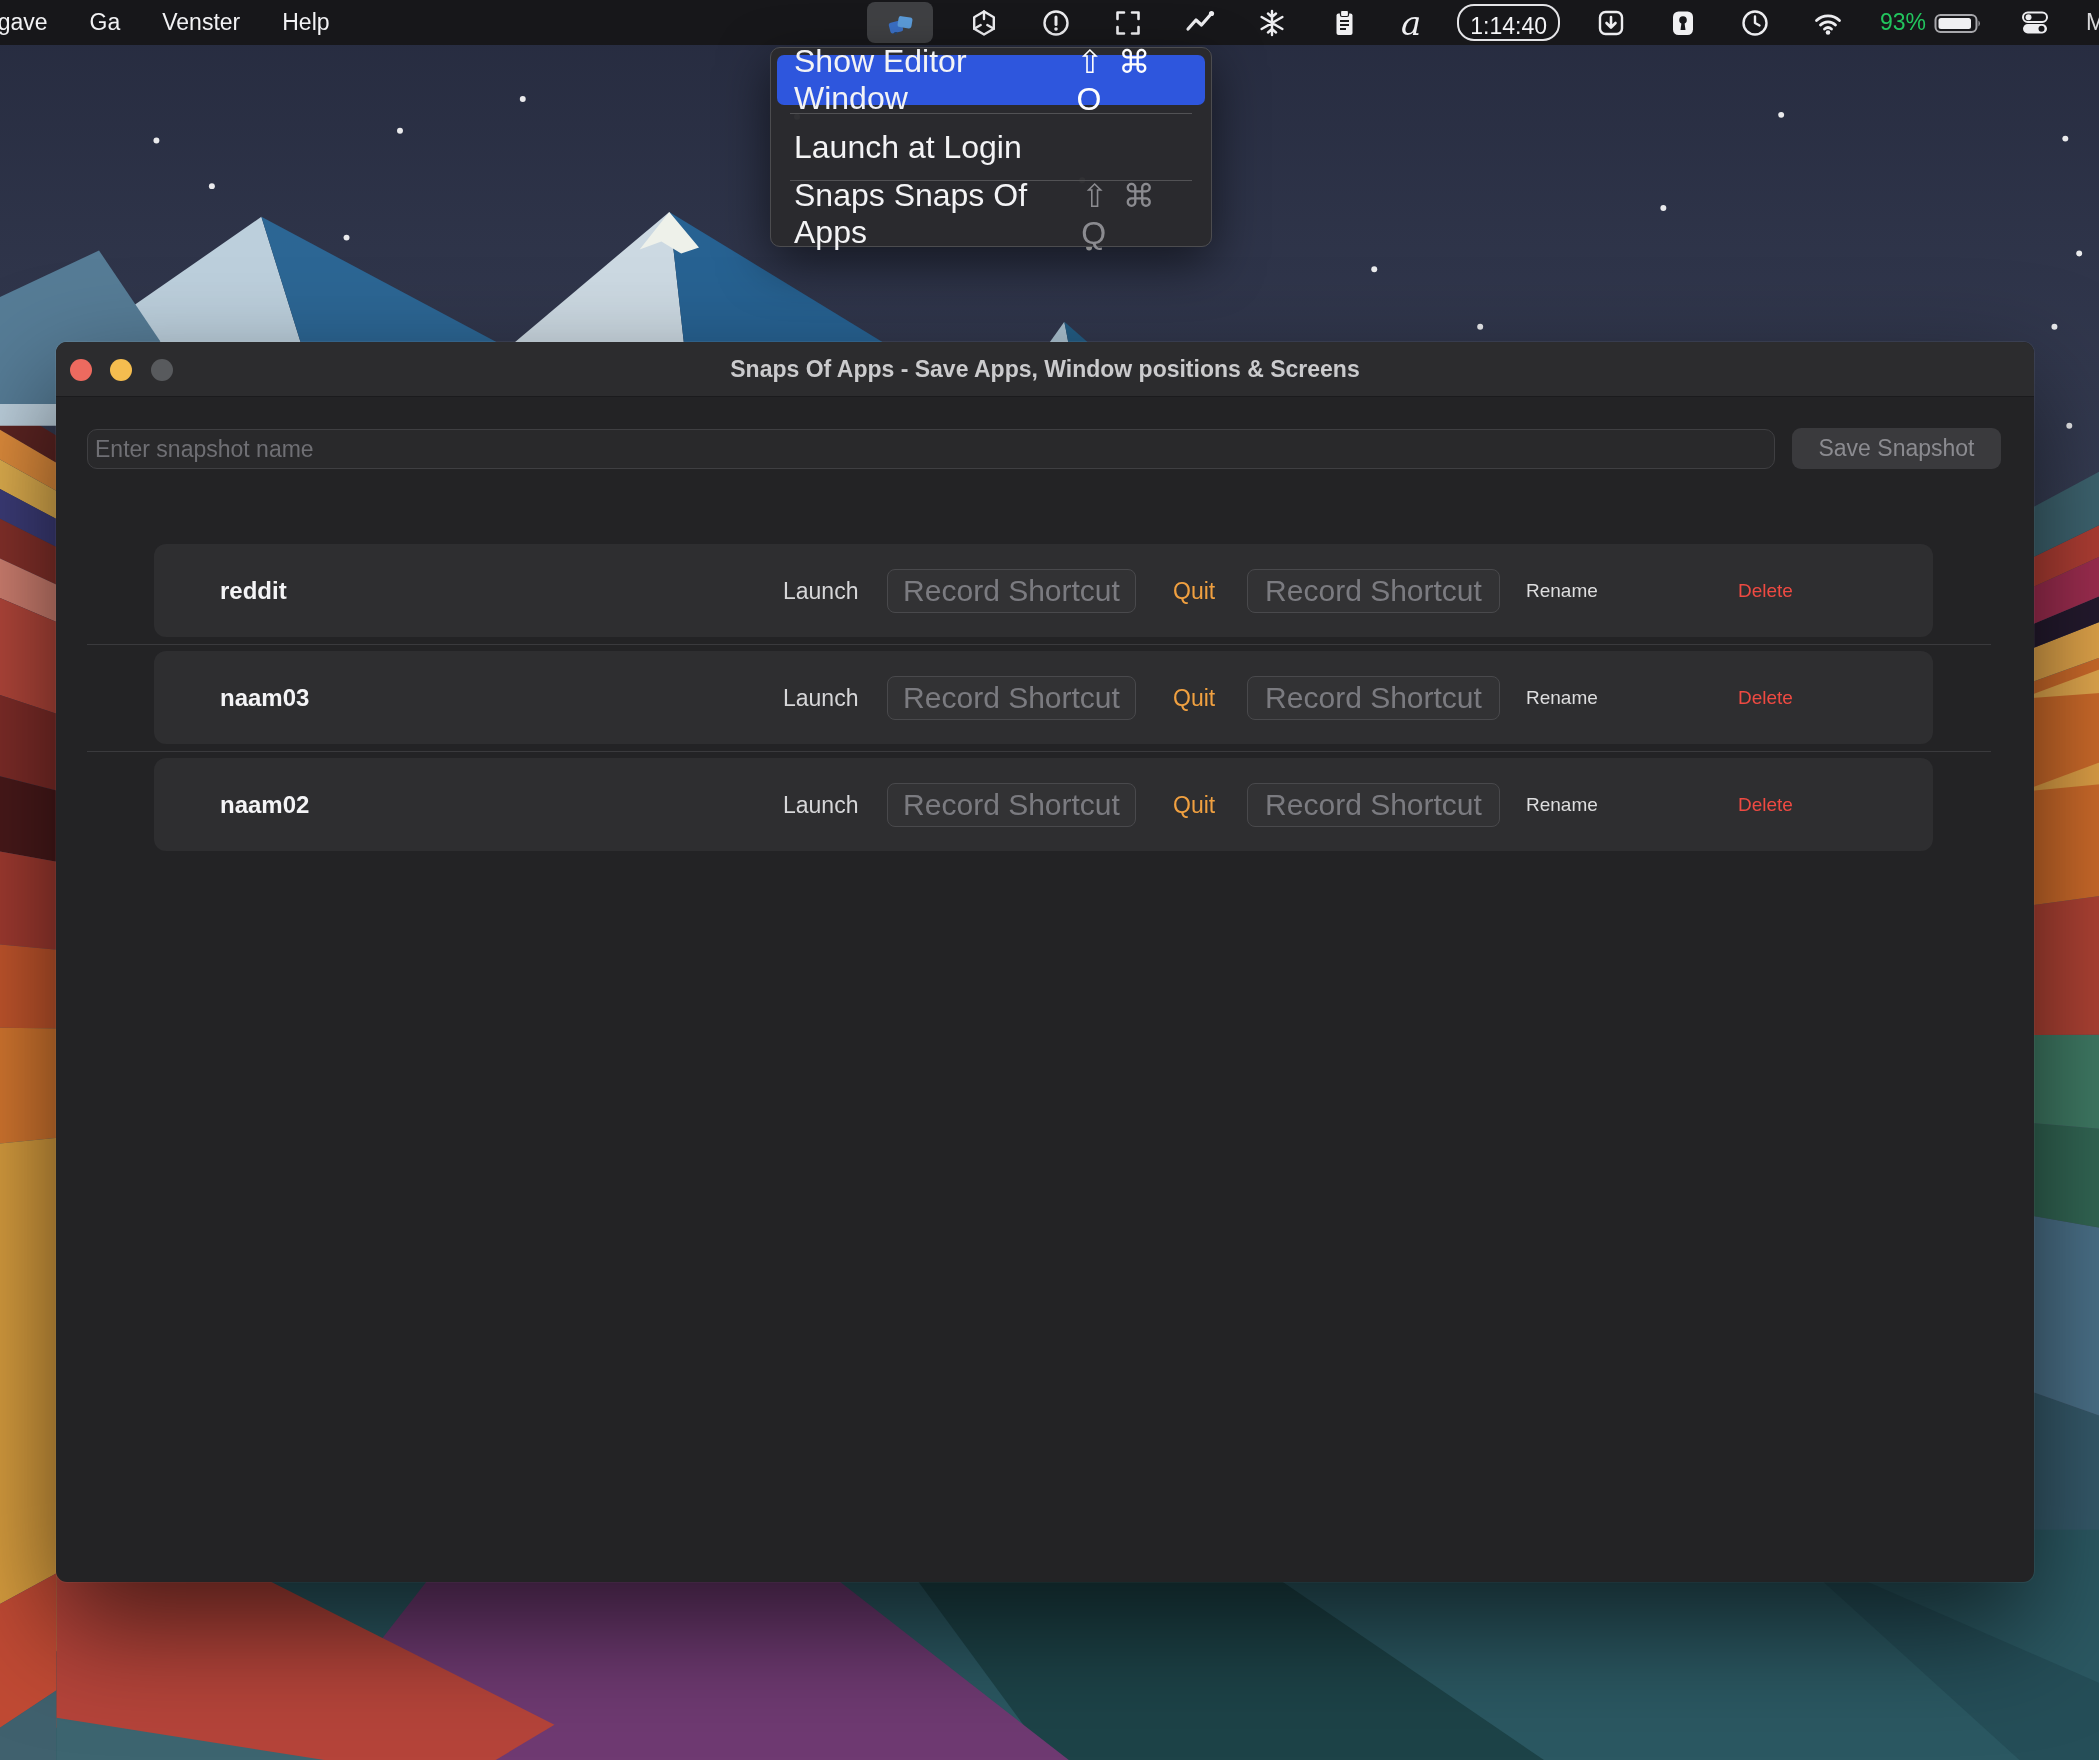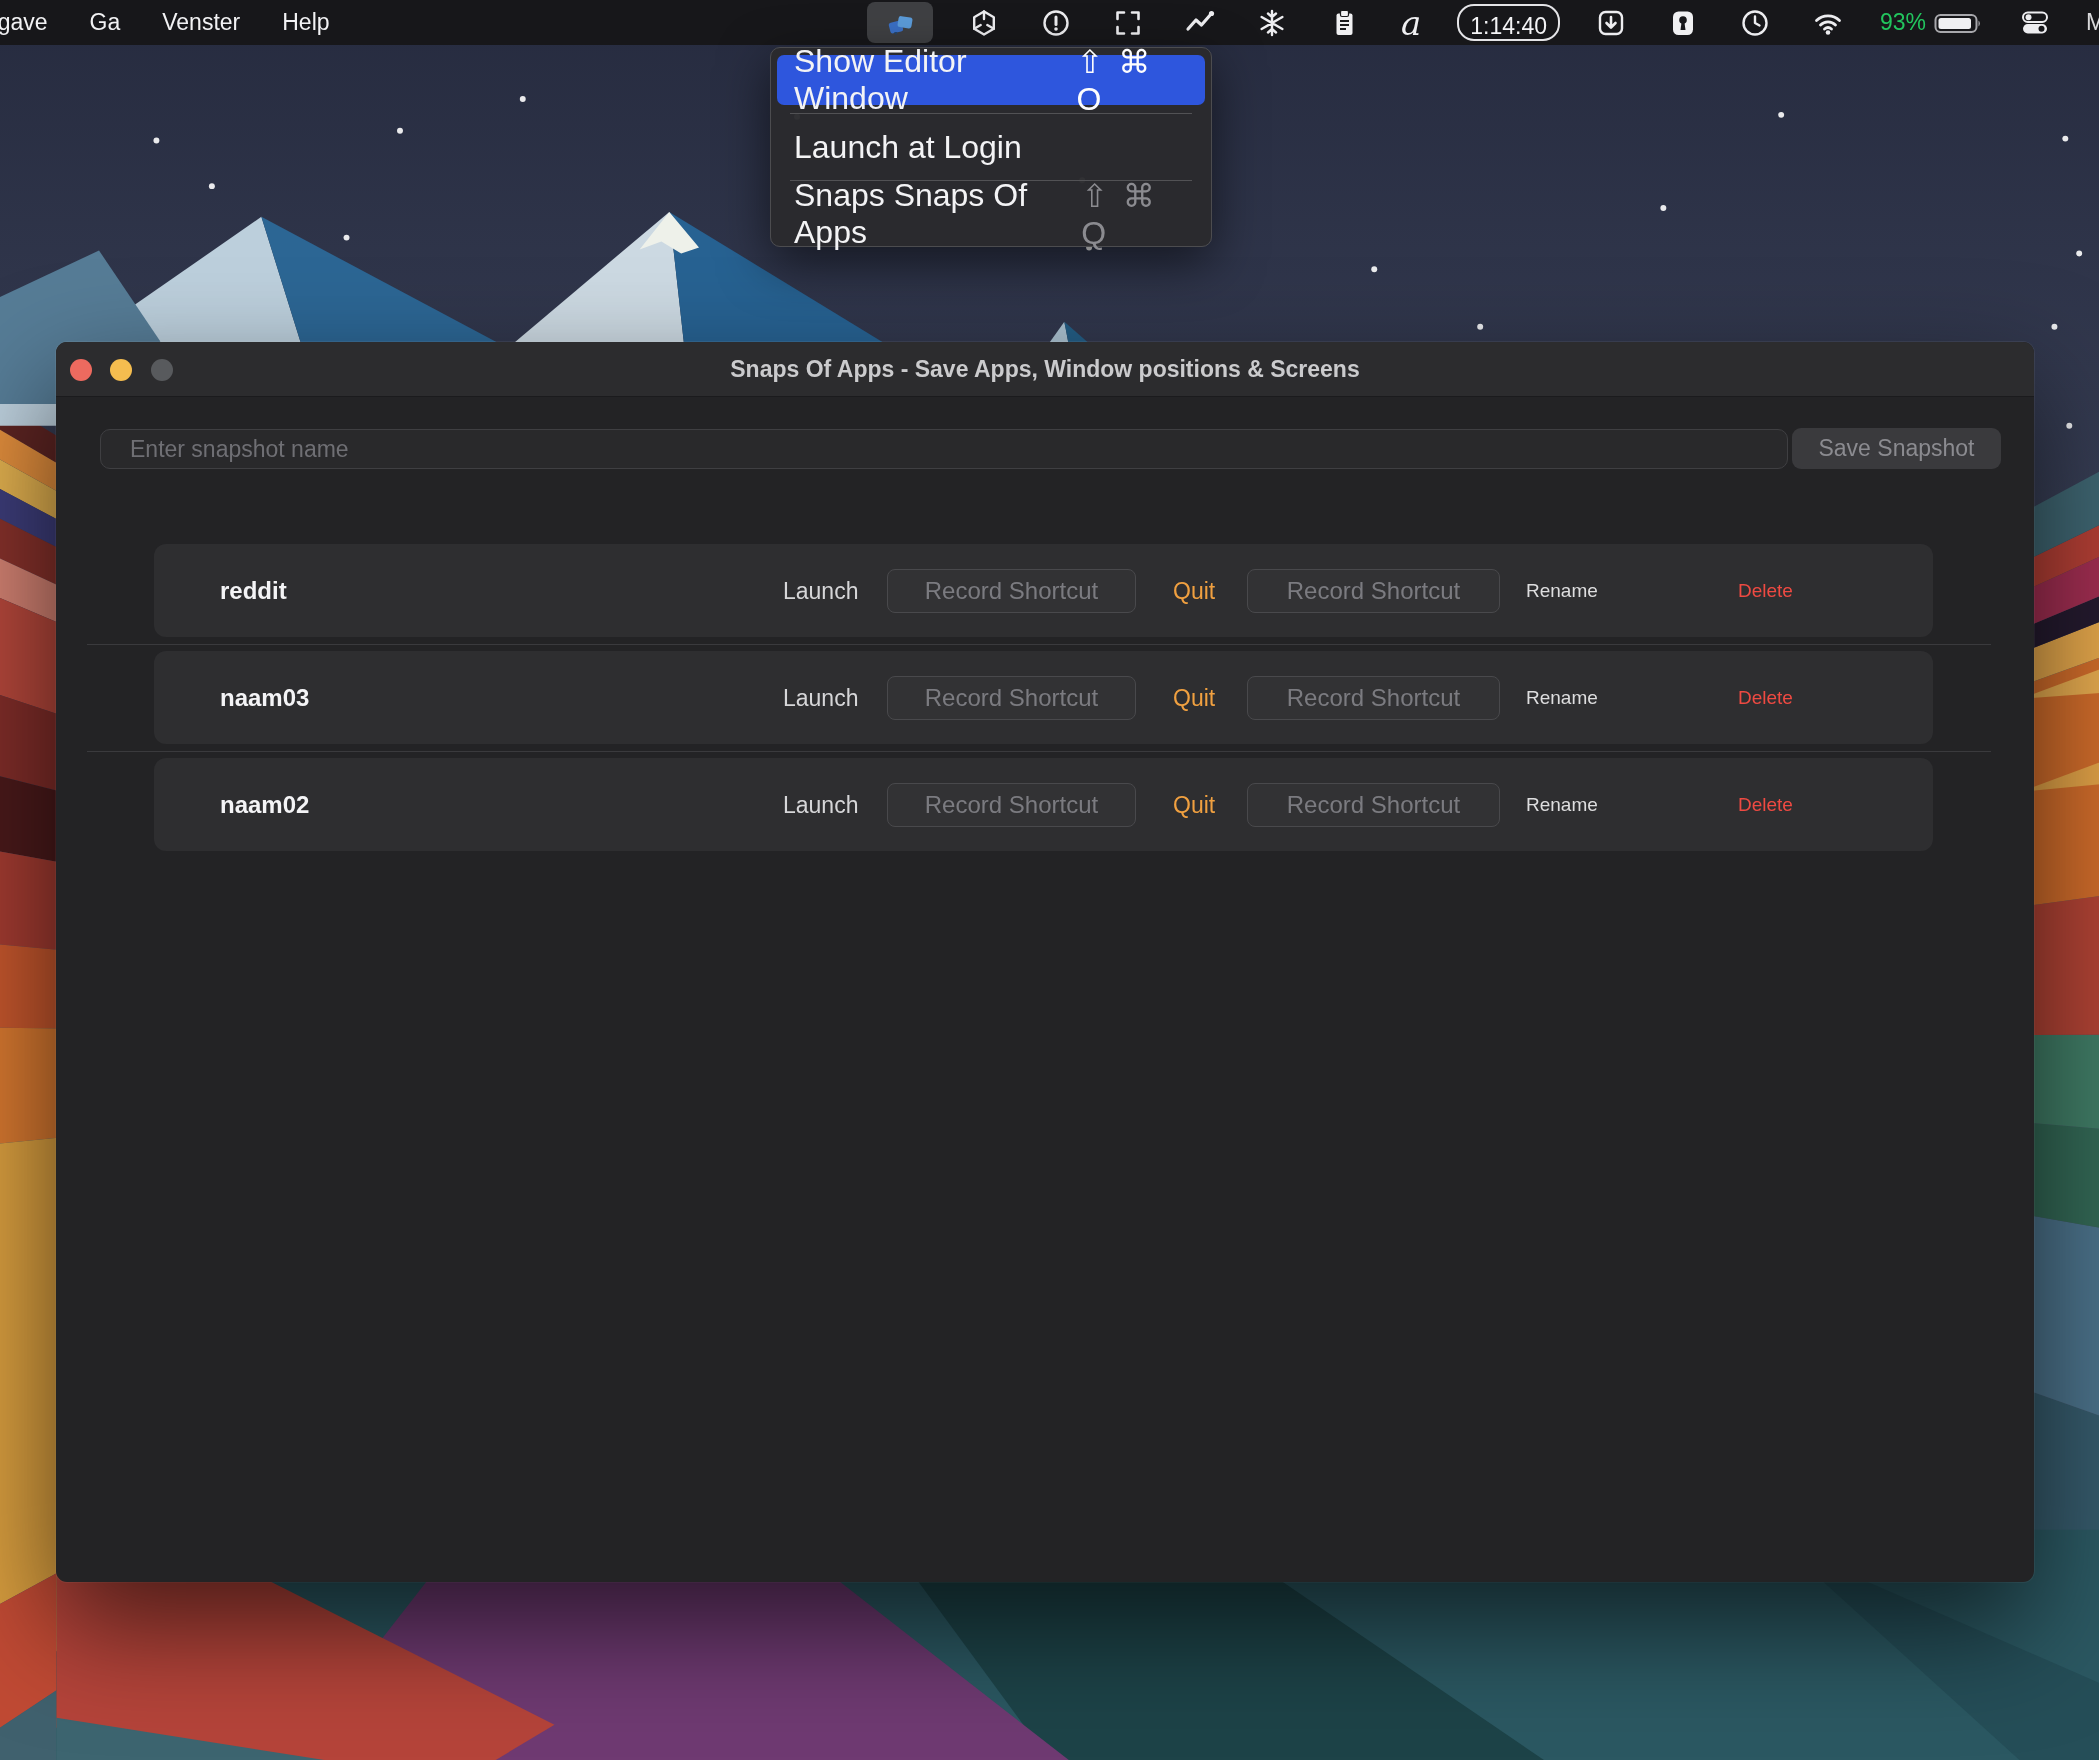--- a/index.html
+++ b/index.html
@@ -58,23 +58,23 @@
   }
   .traffic{position:absolute;top:17px;width:22px;height:22px;border-radius:50%;}
   .t-red{left:14px;background:#ed6a5f;}
   .t-yellow{left:54px;background:#f5bd4f;}
   .t-gray{left:95px;background:#585a5d;}
   .win-title{
     position:absolute;left:0;right:0;top:0;height:54px;display:flex;align-items:center;justify-content:center;
     color:#cbcbcd;font-size:23px;font-weight:bold;pointer-events:none;
   }
   .search-input{
-    position:absolute;left:44px;top:87px;width:1688px;height:40px;box-sizing:border-box;
+    position:absolute;left:31px;top:87px;width:1688px;height:40px;box-sizing:border-box;
     background:#29292b;border:1px solid #3f3f42;border-radius:10px;color:#e6e6e8;
-    font-size:23px;font-family:"Liberation Sans",sans-serif;padding:0 29px;outline:none;
+    font-size:23px;font-family:"Liberation Sans",sans-serif;padding:0 7px;outline:none;
   }
   .search-input::placeholder{color:#6f6f74;}
   .save-btn{
     position:absolute;left:1736px;top:86px;width:209px;height:41px;
     background:#3a3a3d;border:none;border-radius:9px;color:#8b8b90;
     font-size:23px;font-family:"Liberation Sans",sans-serif;
   }
   .rowsep{position:absolute;left:31px;width:1904px;height:1px;background:#3a3a3d;}
   .snap-row{
     position:absolute;left:98px;width:1779px;height:93px;
@@ -82,21 +82,21 @@
   }
   .snap-row .cell{position:absolute;top:50%;transform:translateY(-50%);white-space:nowrap;}
   .snap-name{left:66px;font-size:24px;font-weight:bold;color:#f4f4f6;}
   .act-launch{left:629px;font-size:23px;color:#d6d6d8;cursor:default;}
   .act-quit{left:1019px;font-size:23px;color:var(--quit-orange,#f0a040);cursor:default;}
   .act-rename{left:1372px;font-size:19px;color:#dededf;cursor:default;}
   .act-delete{left:1584px;font-size:19px;color:var(--delete-red,#ef4a42);cursor:default;}
   .rs-btn{
     position:absolute;top:25px;height:44px;box-sizing:border-box;
     background:#323234;border:1px solid #49494c;border-radius:8px;
-    color:#7b7b80;font-size:24px;font-family:"Liberation Sans",sans-serif;
+    color:#7b7b80;font-size:30px;font-family:"Liberation Sans",sans-serif;
   }
   .rs-1{left:733px;width:249px;}
   .rs-2{left:1093px;width:253px;}
 </style>
 </head>
 <body>
 
 <svg id="wallpaper" viewBox="0 0 2121 1778" preserveAspectRatio="none">
   <defs>
     <linearGradient id="sky" x1="0" y1="0" x2="0" y2="1">

